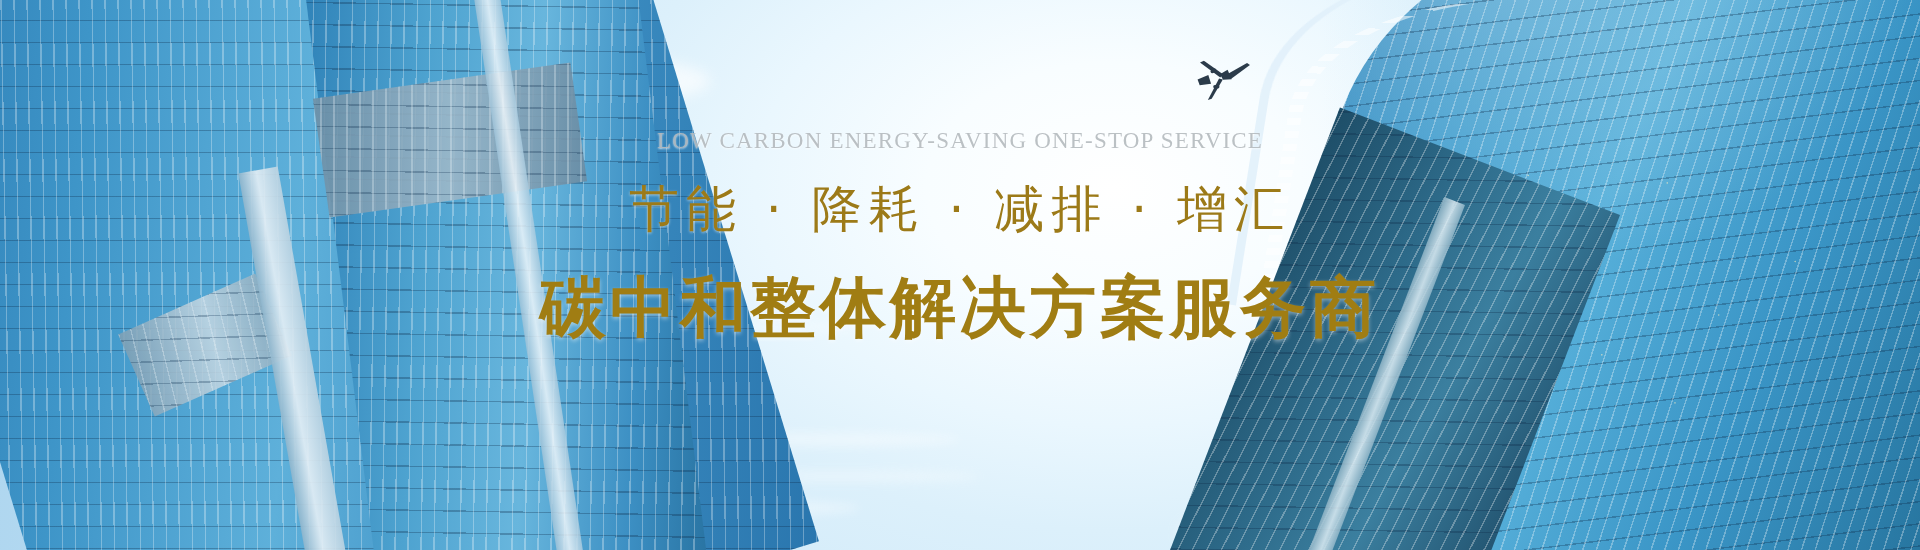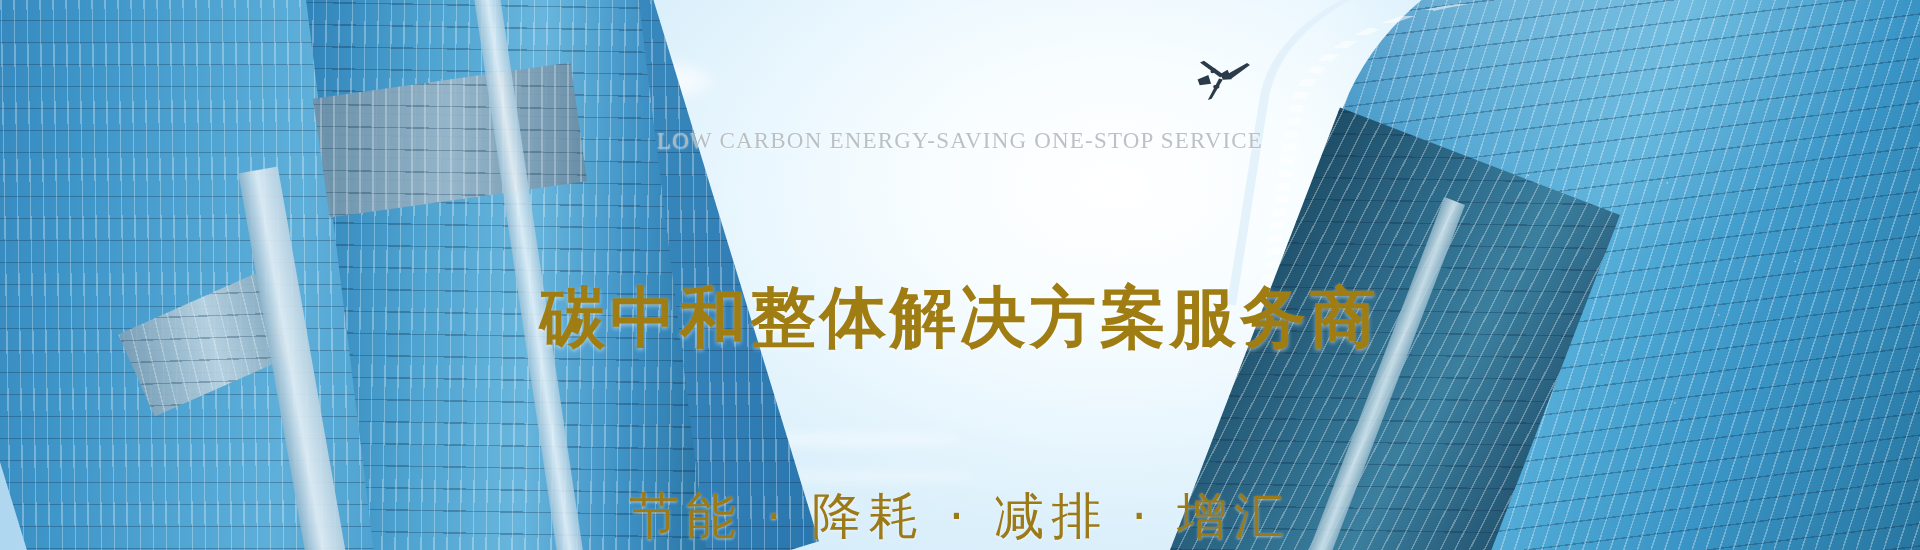--- a/index.html
+++ b/index.html
@@ -166,21 +166,21 @@
     position:absolute; left:1196px; top:55px;
     width:56px; height:42px;
     transform:rotate(-14deg);
   }
   #plane svg { width:100%; height:100%; display:block; }
 
   
   #copy {
     position:absolute; left:0; top:0; width:1920px; height:550px;
     display:flex; flex-direction:column; align-items:center;
-    justify-content:space-between;
+    justify-content:flex-start;
     padding-top:128px;
     pointer-events:none;
   }
   #eyebrow {
     font-family:"Liberation Serif", serif;
     font-size:23px;
     letter-spacing:1.2px;
     color:#b6bcc0;
     opacity:.92;
     white-space:nowrap;
@@ -256,17 +256,17 @@
         <path d="M24.5 18.2 L33.0 15.8 L34.6 26.0 L26.2 24.4 Z"></path>
         <path d="M1.5 18.0 L13.0 16.2 L13.6 25.4 L2.2 24.0 Z"></path>
         <ellipse cx="19" cy="13.5" rx="3.1" ry="1.9" transform="rotate(-14 19 13.5)"></ellipse>
         <ellipse cx="18" cy="29.5" rx="3.1" ry="1.9" transform="rotate(14 18 29.5)"></ellipse>
       </g>
     </svg>
   </div>
 
   <div id="copy">
     <div id="eyebrow">LOW CARBON ENERGY-SAVING ONE-STOP SERVICE</div>
+    <div id="line1">节能 · 降耗 · 减排 · 增汇</div>
     <div id="line2">碳中和整体解决方案服务商</div>
-    <div id="line1">节能 · 降耗 · 减排 · 增汇</div>
   </div>
 
 </div>
 
 </body></html>

